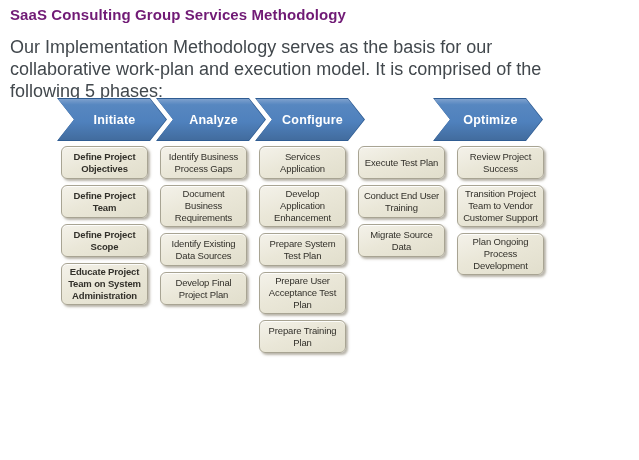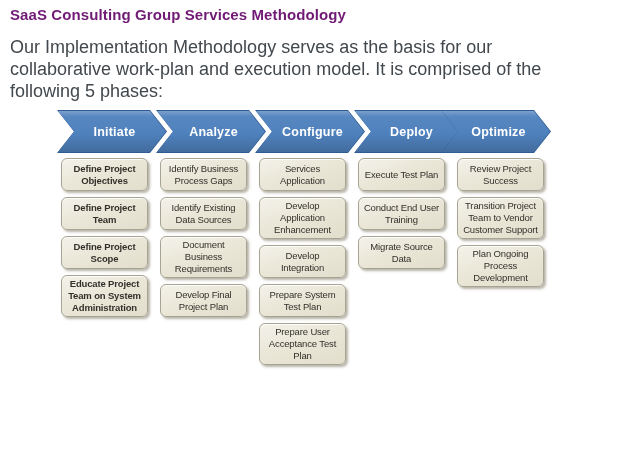--- a/index.html
+++ b/index.html
@@ -20,21 +20,21 @@
   .intro{
     margin:13px 0 0 10px;
     max-width:580px;
     font-size:18px;
     line-height:22px;
     color:#42484d;
   }
   .diagram{
     position:absolute;
     left:57px; top:98px;
-    width:525px; height:340px;margin-top:12px;
+    width:525px; height:340px;
   }
   
   .arrow{
     position:absolute;
     top:0; height:43px; width:110px;
   }
   .arrow .arrow-outer{
     position:absolute; inset:0;
     background:#2f5c92;
     clip-path:polygon(0% 0%, calc(100% - 17px) 0%, 100% 50%, calc(100% - 17px) 100%, 0% 100%, 17px 50%);
@@ -43,21 +43,21 @@
     position:absolute; inset:1px;
     background:linear-gradient(180deg,#7da0cd 0%,#5787c0 14%,#4f81bd 55%,#426c9e 100%);
     clip-path:polygon(0% 0%, calc(100% - 16px) 0%, 100% 50%, calc(100% - 16px) 100%, 0% 100%, 16px 50%);
   }
   .arrow .arrow-label{
     position:absolute; left:17px; right:12px; top:0; bottom:0;
     display:flex; align-items:center; justify-content:center;
     color:#ffffff; font-size:12.5px; font-weight:bold;
     letter-spacing:0.2px;
   }
-  .a0{left:0px;} .a1{left:99px;} .a2{left:198px;} .a3{left:297px;} .a4{left:384px;text-align:center;}
+  .a0{left:0px;} .a1{left:99px;} .a2{left:198px;} .a3{left:297px;} .a4{left:376px;text-align:center;}
   
   .col{
     position:absolute; top:48px; width:87px;
     display:flex; flex-direction:column; gap:6px;
   }
   .c0{left:4px;font-weight:bold;} .c1{left:103px;} .c2{left:202px;} .c3{left:301px;} .c4{left:400px;}
   .task{
     box-sizing:border-box;
     min-height:33px;
     border:1px solid #a8a493;
@@ -87,51 +87,46 @@
   <div class="arrow a1">
     <div class="arrow-outer"></div>
     <div class="arrow-inner"></div>
     <div class="arrow-label">Analyze</div>
   </div>
   <div class="arrow a2">
     <div class="arrow-outer"></div>
     <div class="arrow-inner"></div>
     <div class="arrow-label">Configure</div>
   </div>
-  <div class="arrow a3">
-    <div class="arrow-outer"></div>
-    <div class="arrow-inner"></div>
-    <div class="arrow-label">Deploy</div>
-  </div>
   <div class="arrow a4">
     <div class="arrow-outer"></div>
     <div class="arrow-inner"></div>
     <div class="arrow-label">Optimize</div>
   </div>
 
   <div class="col c0">
     <div class="task">Define Project Objectives</div>
     <div class="task">Define Project Team</div>
     <div class="task">Define Project Scope</div>
     <div class="task">Educate Project Team on System Administration</div>
   </div>
 
   <div class="col c1">
     <div class="task">Identify Business Process Gaps</div>
+    <div class="task">Document Business Requirements</div>
     <div class="task">Identify Existing Data Sources</div>
-    <div class="task">Document Business Requirements</div>
     <div class="task">Develop Final Project Plan</div>
   </div>
 
   <div class="col c2">
     <div class="task">Services Application</div>
     <div class="task">Develop Application Enhancement</div>
-    <div class="task">Develop Integration</div>
     <div class="task">Prepare System Test Plan</div>
     <div class="task">Prepare User Acceptance Test Plan</div>
+    <div class="task">Prepare Training Plan</div>
   </div>
 
   <div class="col c3">
     <div class="task">Execute Test Plan</div>
     <div class="task">Conduct End User Training</div>
     <div class="task">Migrate Source Data</div>
   </div>
 
   <div class="col c4">
     <div class="task">Review Project Success</div>

